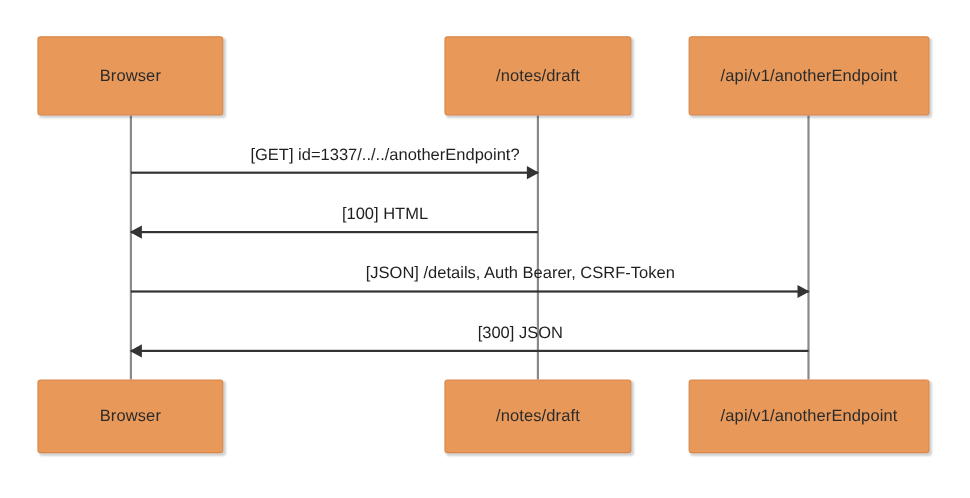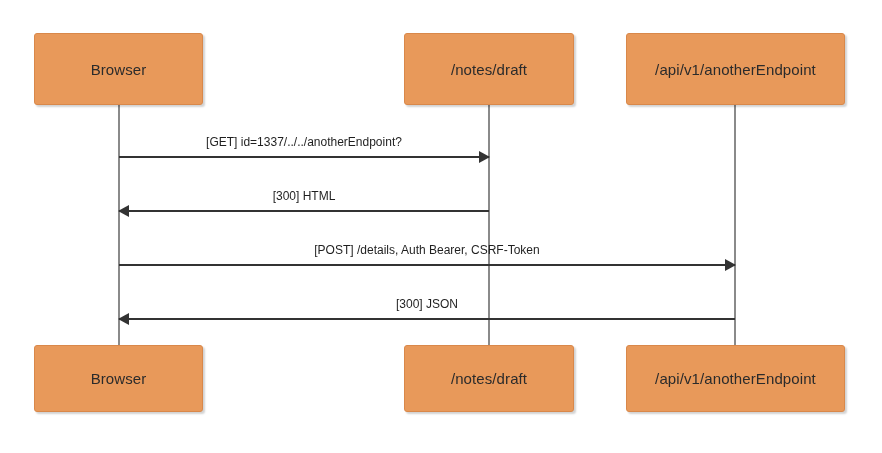--- a/index.html
+++ b/index.html
@@ -76,25 +76,26 @@
     left: -1px;
     border-top: 6px solid transparent;
     border-bottom: 6px solid transparent;
     border-right: 11px solid #333333;
   }
   .message-label {
     position: absolute;
     bottom: 7px;
     width: 100%;
     text-align: center;
-    font-size: 12px;
+    font-size: 15px;
     color: #1f1f1f;
     font-family: "Liberation Sans", sans-serif;
     white-space: nowrap;
     line-height: 1.1;
+    margin-left: 46px;
   }
 </style>
 </head>
 <body>
 
 <div id="diagram-canvas">
 
   <div class="lifeline" style="left:118px; top:105px; height:240px;"></div>
   <div class="lifeline" style="left:488px; top:105px; height:240px;"></div>
   <div class="lifeline" style="left:734px; top:105px; height:240px;"></div>
@@ -121,27 +122,27 @@
 
   <div class="message" style="left:119px; top:156px; width:370px;">
     <div class="message-line"></div>
     <div class="arrow-head right"></div>
     <div class="message-label">[GET] id=1337/../../anotherEndpoint?</div>
   </div>
 
   <div class="message" style="left:119px; top:210px; width:370px;">
     <div class="message-line"></div>
     <div class="arrow-head left"></div>
-    <div class="message-label">[300] HTML</div>
+    <div class="message-label">[100] HTML</div>
   </div>
 
   <div class="message" style="left:119px; top:264px; width:616px;">
     <div class="message-line"></div>
     <div class="arrow-head right"></div>
-    <div class="message-label">[POST] /details, Auth Bearer, CSRF-Token</div>
+    <div class="message-label">[JSON] /details, Auth Bearer, CSRF-Token</div>
   </div>
 
   <div class="message" style="left:119px; top:318px; width:616px;">
     <div class="message-line"></div>
     <div class="arrow-head left"></div>
     <div class="message-label">[300] JSON</div>
   </div>
 
 </div>
 

